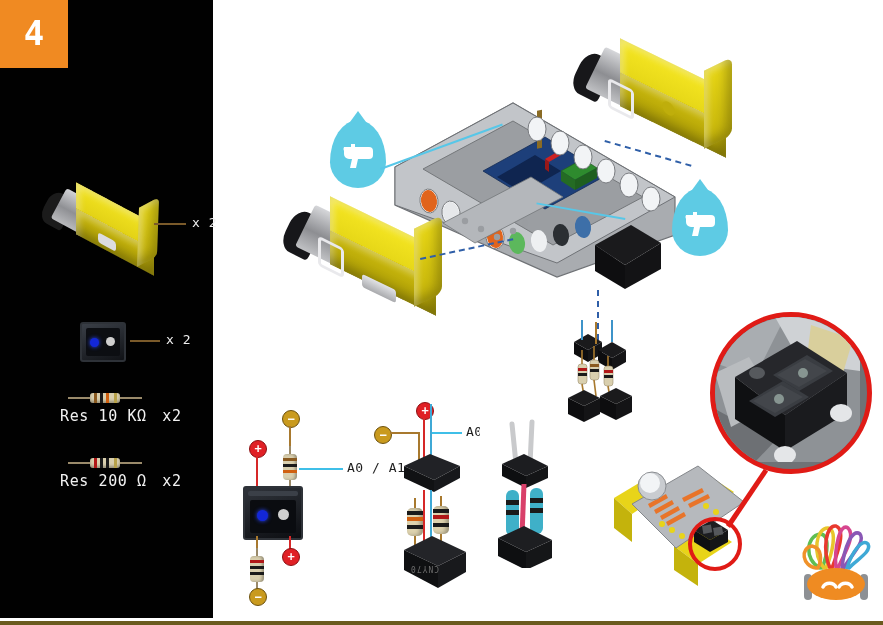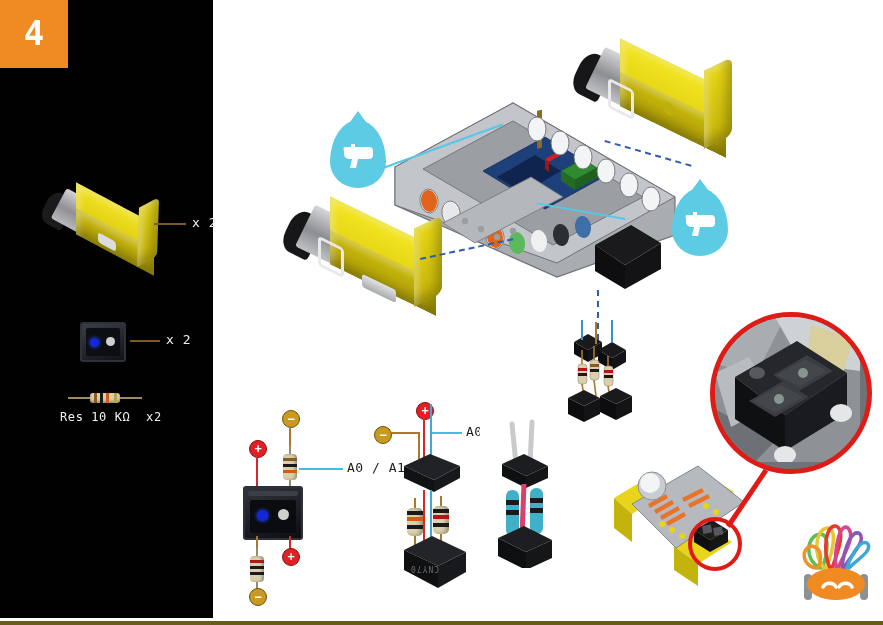--- a/index.html
+++ b/index.html
@@ -30,21 +30,21 @@
   }
 
   .part{position:absolute;}
   .part-qty{
     color:#efefef;font-size:13px;letter-spacing:0.5px;white-space:nowrap;
     font-family:"DejaVu Sans Mono","Liberation Mono",monospace;
   }
   .lead{position:absolute;height:2px;background:#7a5a2a;}
 
   .part-caption{
-    position:absolute;white-space:nowrap;font-size:12px;letter-spacing:0.6px;
+    position:absolute;white-space:nowrap;font-size:15px;letter-spacing:0.6px;
     color:#f2f2f2;font-family:"DejaVu Sans Mono","Liberation Mono",monospace;
   }
 
   
   .motor{position:absolute;}
   .m-body{
     position:absolute;background:#e8d419;
     box-shadow:inset -6px -6px 10px rgba(0,0,0,.25), inset 4px 4px 6px rgba(255,255,255,.35);
   }
   .m-cap{position:absolute;background:#9a9a9e;border-radius:3px;}
@@ -180,20 +180,35 @@
           <div class="r-band" style="left:16px;background:#d06010;"></div>
           <div class="r-band" style="left:24px;background:#b8a24a;"></div>
         </div>
       </div>
       <div style="position:absolute;left:0;top:14px;">
         <span class="part-caption" style="position:relative;left:0;top:0;">Res 10 KΩ</span>
         <span class="part-caption qty" style="position:relative;left:6px;top:0;">x2</span>
       </div>
     </div>
 
+    <div class="part" style="left:60px;top:457px;width:150px;height:34px;">
+      <div class="resistor" style="left:8px;top:0;width:74px;height:12px;">
+        <div class="r-wire" style="left:0;width:74px;"></div>
+        <div class="r-body" style="left:22px;width:30px;height:10px;">
+          <div class="r-band" style="left:4px;background:#b01818;"></div>
+          <div class="r-band" style="left:10px;background:#1a1a1a;"></div>
+          <div class="r-band" style="left:16px;background:#1a1a1a;"></div>
+          <div class="r-band" style="left:24px;background:#b8a24a;"></div>
+        </div>
+      </div>
+      <div style="position:absolute;left:0;top:14px;">
+        <span class="part-caption" style="position:relative;left:0;top:0;">Res 200 Ω</span>
+        <span class="part-caption qty" style="position:relative;left:6px;top:0;">x2</span>
+      </div>
+    </div>
   </div>
 
   <div class="main">
 
     <svg class="chassis-wrap" style="left:165px;top:85px;" width="300" height="210" viewBox="0 0 300 210">
 
       <polygon points="10,82 128,18 290,112 290,150 172,192 10,120" fill="#a9acb0" stroke="#6f7276" stroke-width="1.2"></polygon>
       <polygon points="10,82 128,18 290,112 172,178 10,120" fill="#c2c5c9" stroke="#6f7276" stroke-width="1"></polygon>
 
       <polygon points="38,84 128,36 258,112 168,160" fill="#9b9ea2" stroke="#74777a" stroke-width="1"></polygon>

